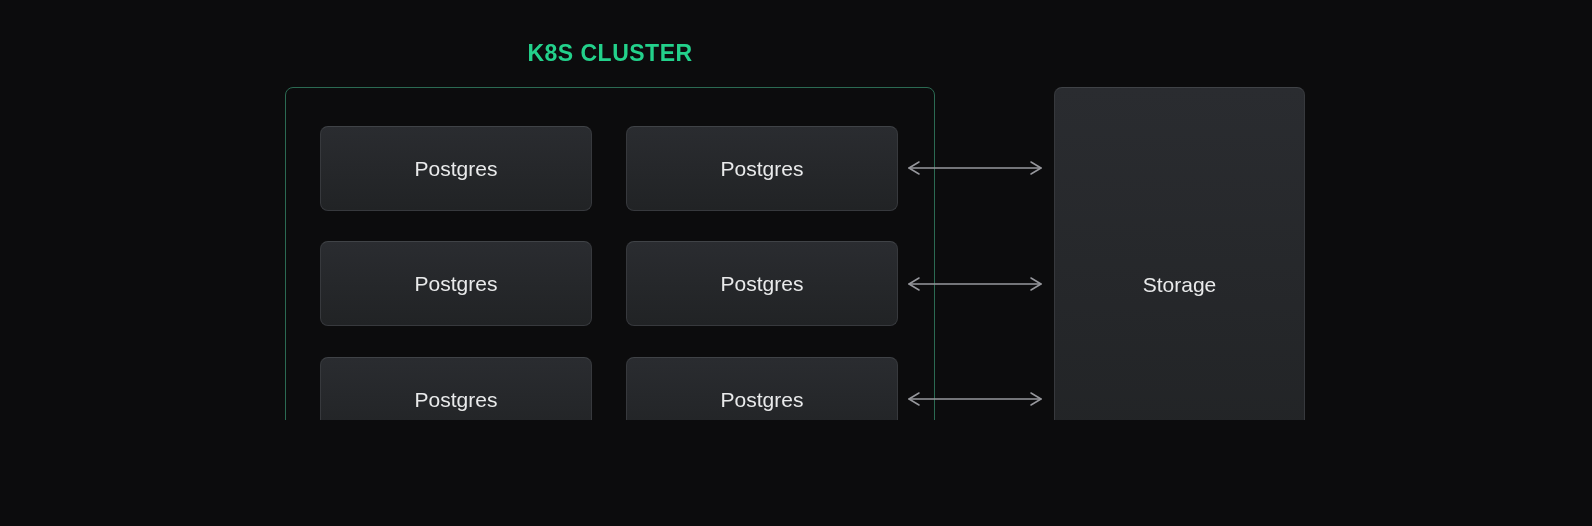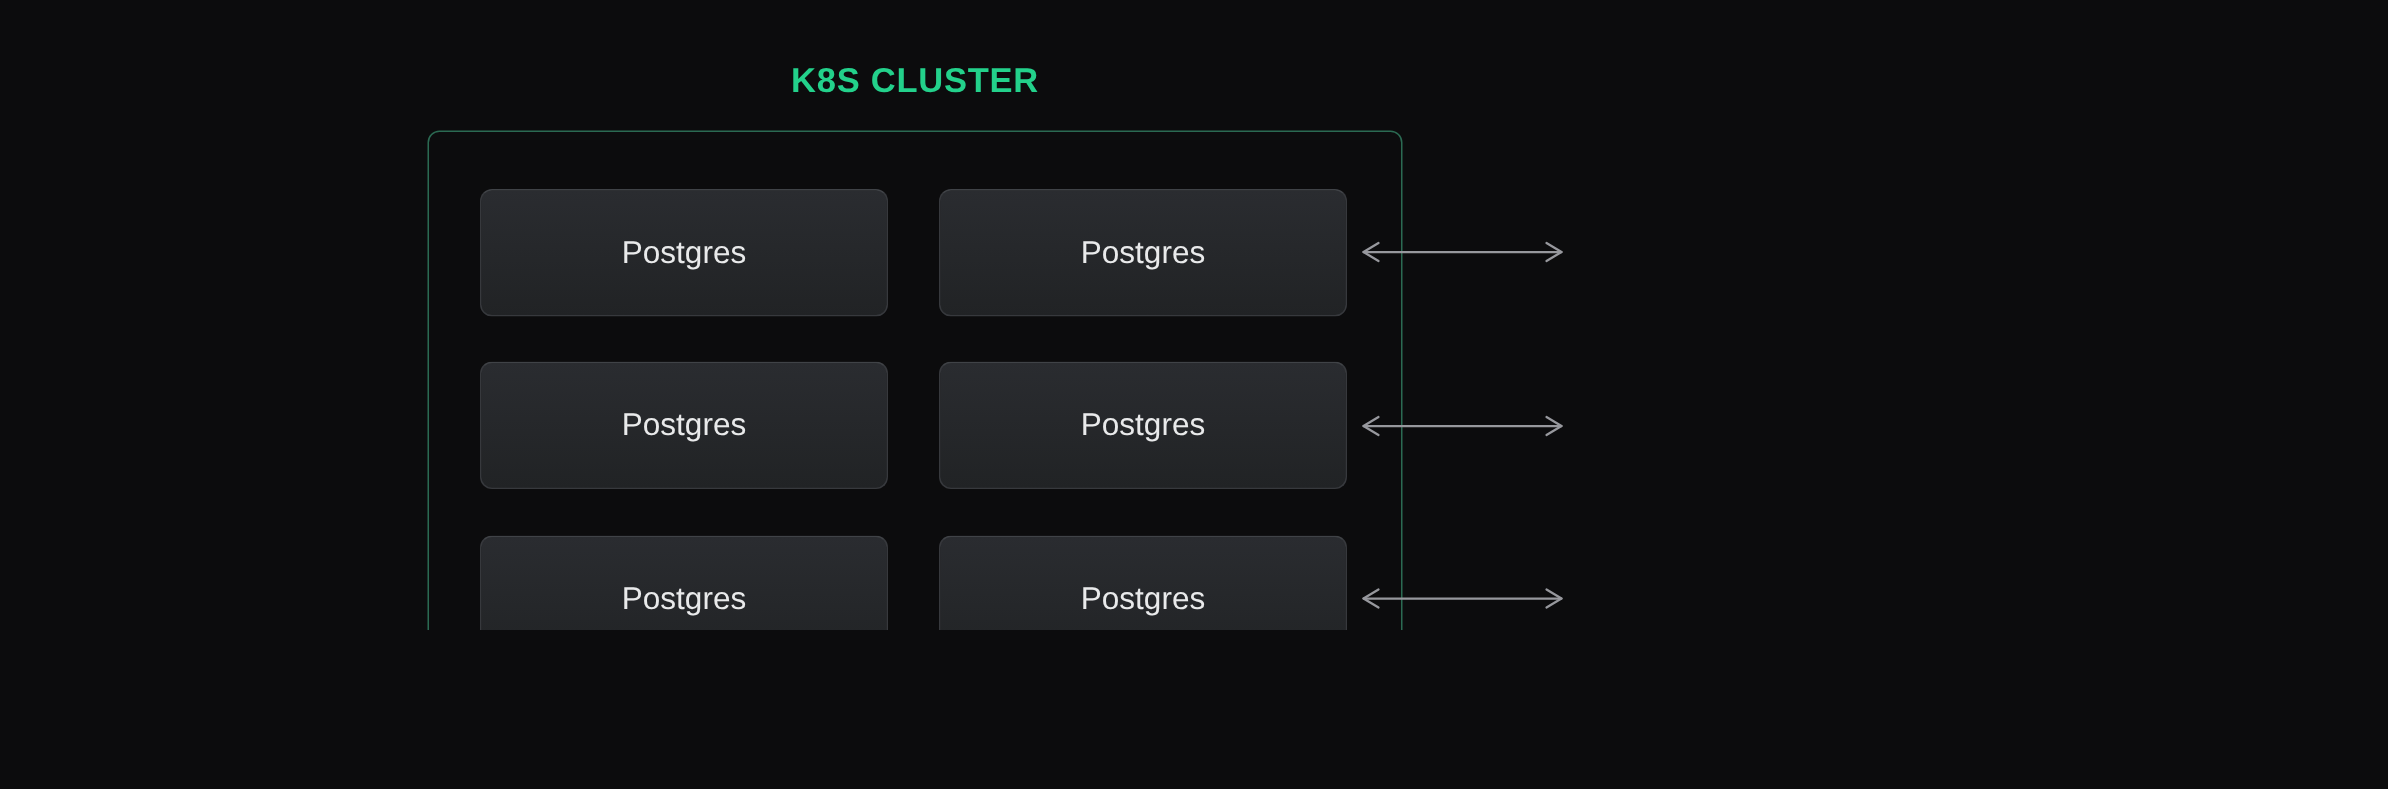--- a/index.html
+++ b/index.html
@@ -137,14 +137,17 @@
     </svg>
   </div>
   <div class="arrow a3">
     <svg width="140" height="16" viewBox="0 0 140 16" aria-hidden="true">
       <line x1="4" y1="8" x2="136" y2="8"></line>
       <path d="M14 2 L4 8 L14 14"></path>
       <path d="M126 2 L136 8 L126 14"></path>
     </svg>
   </div>
 
+  <div class="storage-box">
+    <span>Storage</span>
+  </div>
 
 </div>
 
 </body></html>

